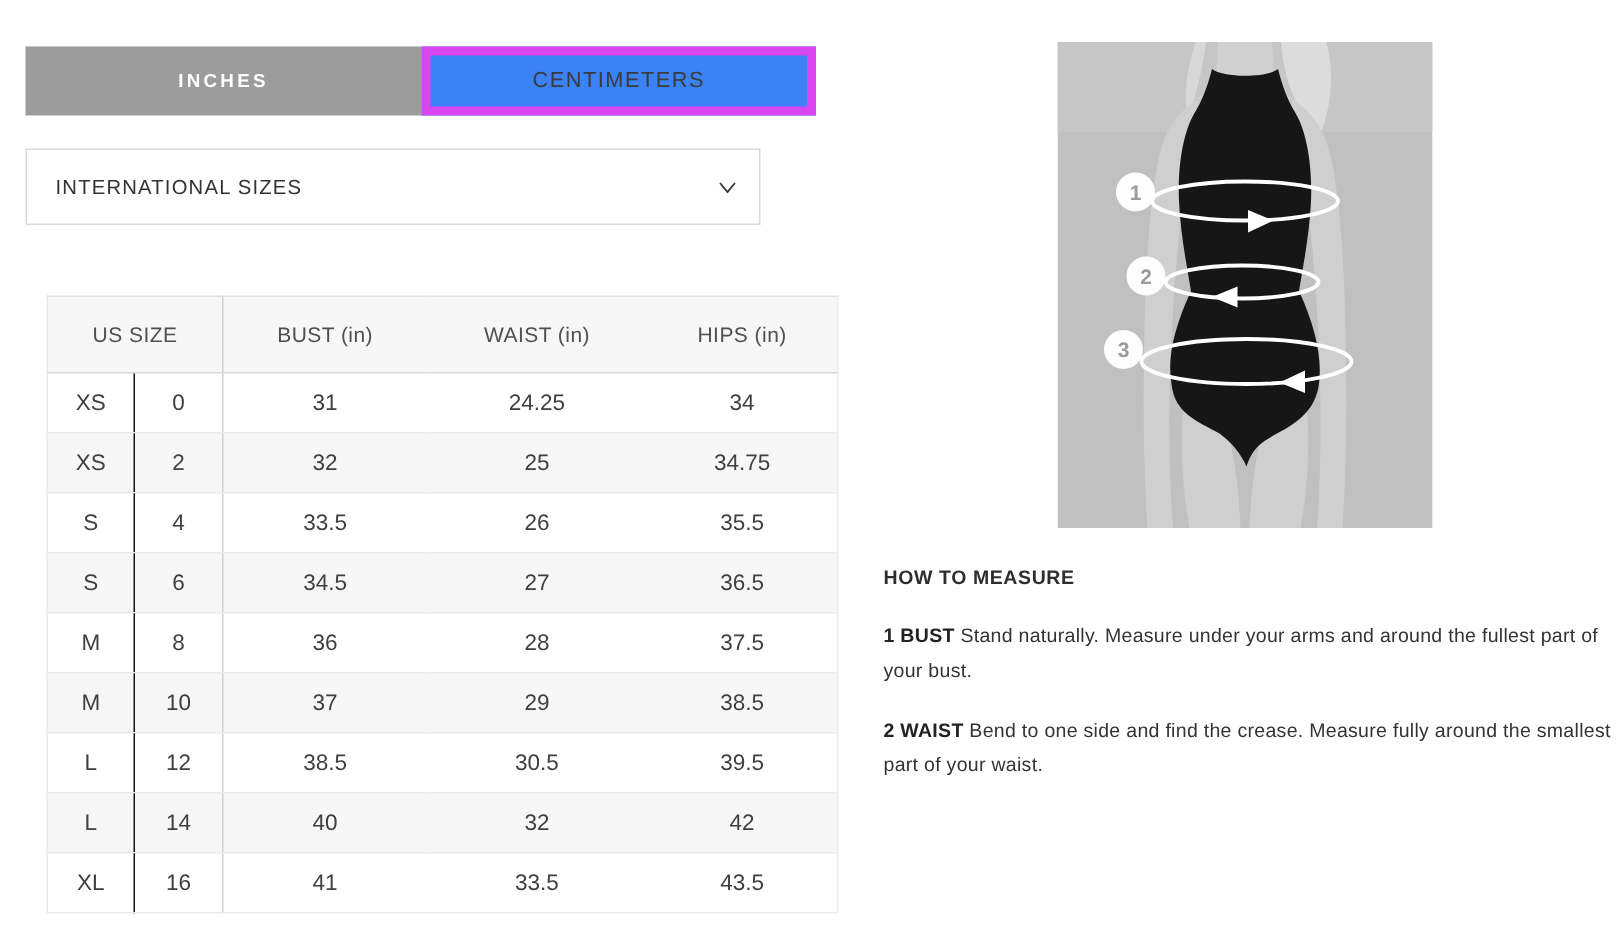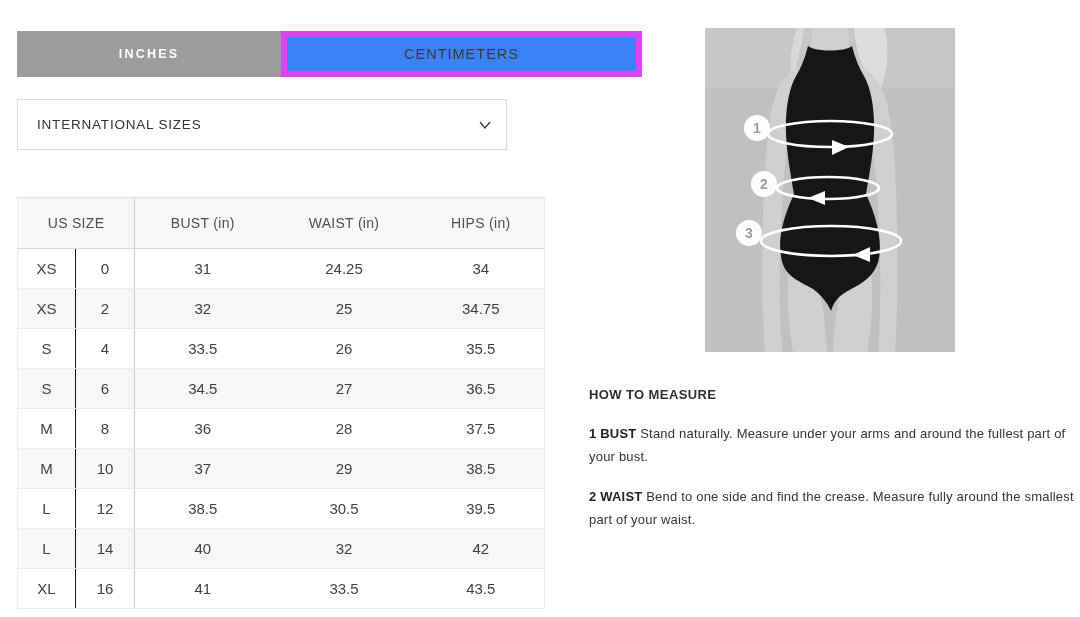--- a/index.html
+++ b/index.html
@@ -1,49 +1,49 @@
 <!DOCTYPE html>
 <html><head>
 <meta charset="utf-8">
 <style>
   * { margin:0; padding:0; box-sizing:border-box; }
   html,body { width:1080px; height:617px; background:#ffffff; overflow:hidden;
               font-family:"Liberation Sans", sans-serif; }
   .abs { position:absolute; }
 
   
-  .tabs { left:17px; top:31px; width:625px; height:46px; display:flex; }
+  .tabs { left:17px; top:31px; width:527px; height:46px; display:flex; }
   .tab { display:flex; align-items:center; justify-content:center; cursor:pointer; }
   .tab-active { width:264px; background:#9c9c9c; color:#ffffff; font-weight:bold;
                 font-size:12.5px; letter-spacing:2.2px; }
   .tab-idle { flex:1; background:#3b82f6; border:6px solid #d946ef; color:#3b3b3b;
               font-size:14.5px; letter-spacing:1px; }
 
   
   .dropdown { left:17px; top:99px; width:490px; height:51px; border:1px solid #dadada;
               background:#fff; display:flex; align-items:center; justify-content:space-between;
               padding:0 15px 0 19px; cursor:pointer; }
   .dropdown-label { font-size:13.5px; letter-spacing:0.8px; color:#333; }
   .chev { width:12px; height:8px; }
 
   
-  .size-table { left:17px; top:197px; width:527px; border-collapse:collapse;
+  .size-table { left:31px; top:197px; width:527px; border-collapse:collapse;
                 border:1px solid #ececec; border-top:1px solid #e2e2e2;
                 border-bottom:1px solid #d7d7d7; table-layout:fixed; }
   .size-table th { height:51px; background:#f7f7f7; font-weight:normal; font-size:14px;
                    color:#4f4f4f; border-bottom:1px solid #d9d9d9; letter-spacing:0.3px; }
   .size-table td { height:40px; font-size:15px; color:#3f3f3f; text-align:center;
                    border-bottom:1px solid #ececec; }
   .size-table tbody tr:nth-child(even) td { background:#f7f7f7; }
   .v-strong { border-right:1px solid #cfcfcf; }
   .v-light  { border-right:1px solid #0f172a; }
 
   
   .figure { left:705px; top:28px; width:250px; height:324px; }
-  .measure { left:589px; top:387px; width:492px; }
+  .measure { left:589px; top:377px; width:492px; }
   .measure h3 { font-size:13px; font-weight:bold; color:#2e2e2e; letter-spacing:0.4px;
                 margin-bottom:20px; }
   .measure p { font-size:13px; line-height:23px; color:#333; letter-spacing:0.2px;
                margin-bottom:17px; }
   .measure b { color:#222; }
 </style>
 </head>
 <body>
 
 <div class="abs tabs">

